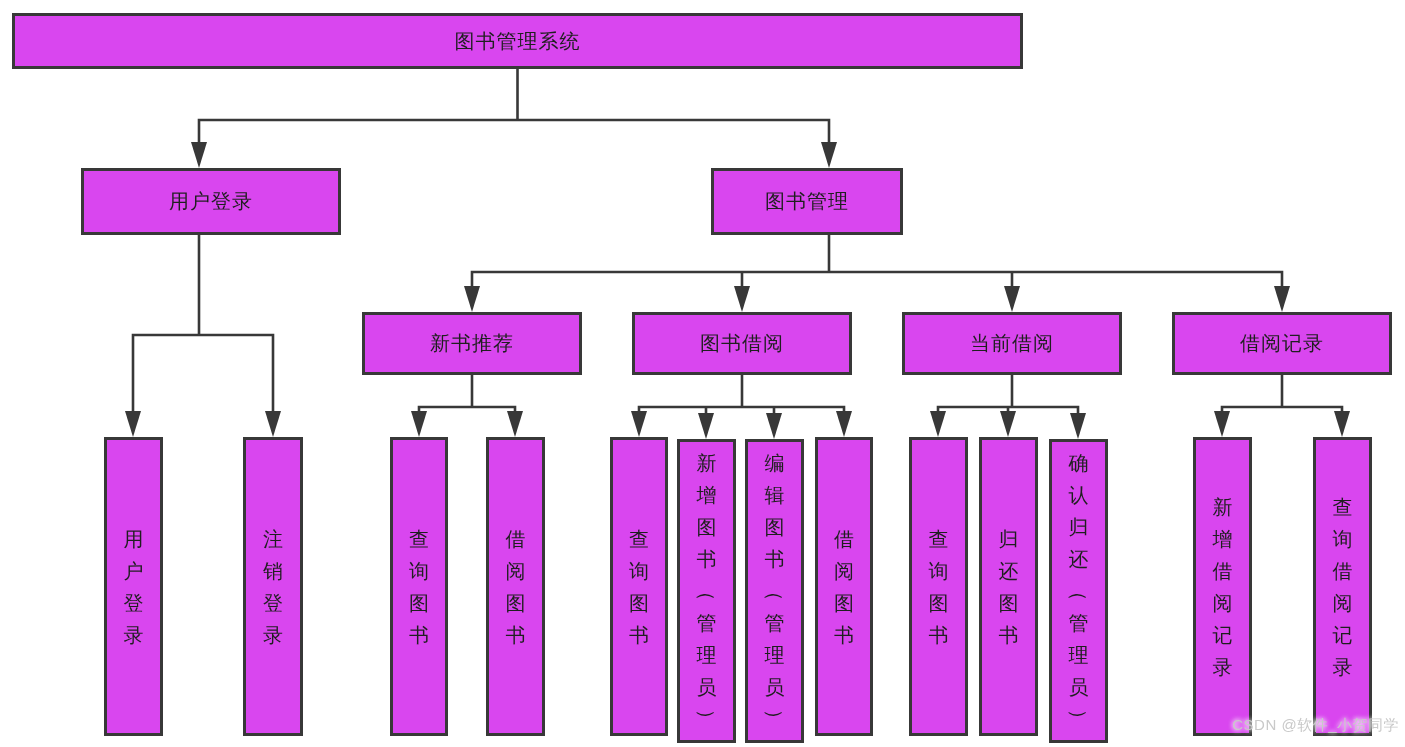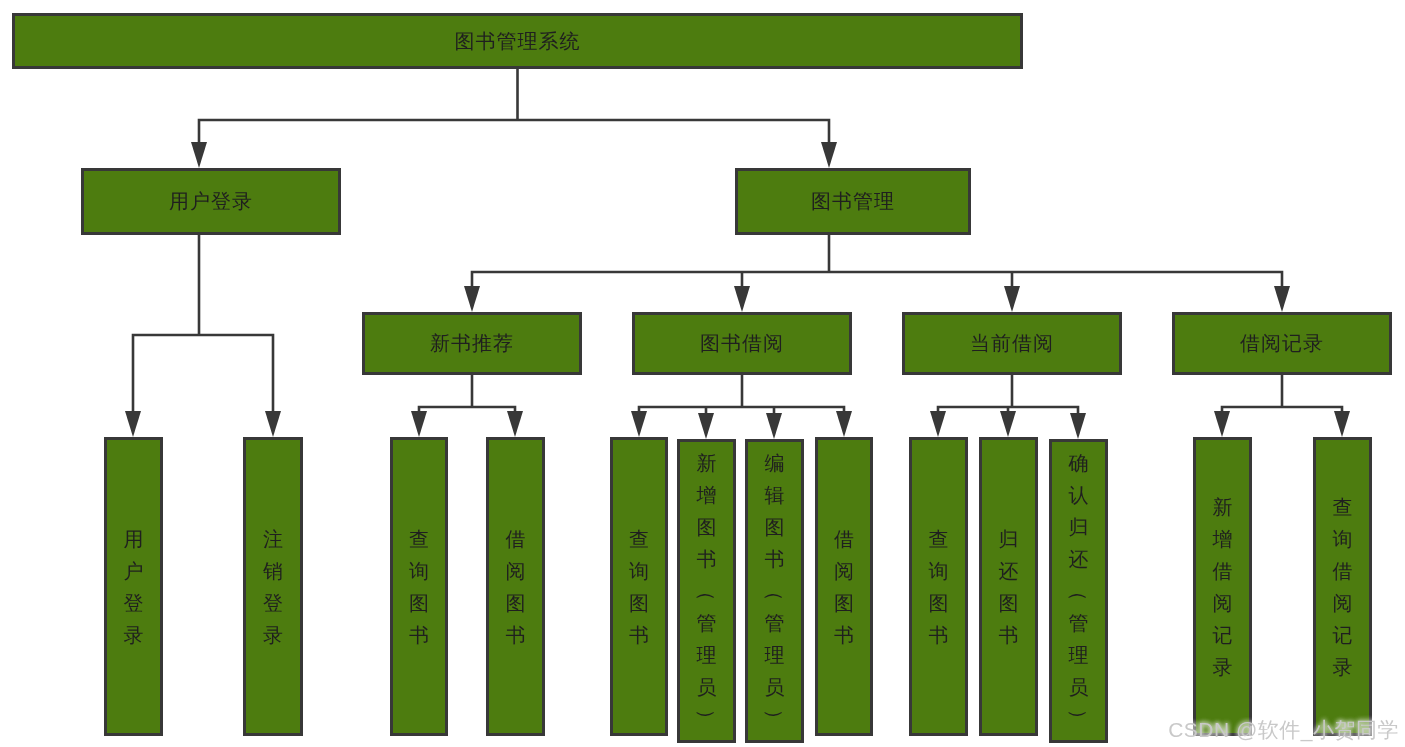--- a/index.html
+++ b/index.html
@@ -5,28 +5,28 @@
   :root{
     --line:#383838; --border:#383838; --text:#1f1f1f;
     --watermark:#c9c9c9; --background:#ffffff;
   }
   *{margin:0;padding:0;box-sizing:border-box;}
   body{background:var(--background);font-family:"Liberation Sans",sans-serif;}
   .stage{position:relative;width:1405px;height:747px;background:var(--background);overflow:hidden;}
   .connectors{position:absolute;left:0;top:0;z-index:1;}
   .cline{stroke:var(--line);stroke-width:2.6;fill:none;stroke-linecap:square;}
   .arrow{fill:var(--line);stroke:none;}
-  .box{position:absolute;border:3px solid var(--border);background:#4d7c0f;z-index:2;
+  .box{position:absolute;border:3px solid var(--border);background:#d946ef;z-index:2;
        display:flex;align-items:center;justify-content:center;}
   .lbl{font-size:20px;color:var(--text);letter-spacing:1px;white-space:nowrap;}
   .vtext{display:flex;flex-direction:column;align-items:center;justify-content:center;gap:12px;
          font-size:20px;color:var(--text);}
   .vchar{display:block;line-height:1;}
   .vchar.rot{transform:rotate(90deg);}
-  .watermark{position:absolute;right:6px;top:716px;z-index:5;font-size:21px;
+  .watermark{position:absolute;right:6px;top:716px;z-index:5;font-size:15px;
              color:var(--watermark);letter-spacing:.5px;white-space:nowrap;
              text-shadow:0 0 5px #fff,0 0 5px #fff;margin-left:48px;}
 </style>
 </head>
 <body>
 
 <div class="stage">
 
   <svg class="connectors" width="1405" height="747" viewBox="0 0 1405 747">
 
@@ -64,21 +64,21 @@
     <path class="arrow" d="M1334,411 L1350,411 L1342,437 Z"></path>
   </svg>
 
   <div class="box" style="left:12px;top:13px;width:1011px;height:56px">
     <span class="lbl">图书管理系统</span>
   </div>
 
   <div class="box" style="left:81px;top:168px;width:260px;height:67px">
     <span class="lbl">用户登录</span>
   </div>
-  <div class="box" style="left:735px;top:168px;width:236px;height:67px">
+  <div class="box" style="left:711px;top:168px;width:192px;height:67px">
     <span class="lbl">图书管理</span>
   </div>
 
   <div class="box" style="left:632px;top:312px;width:220px;height:63px">
     <span class="lbl">图书借阅</span>
   </div>
   <div class="box" style="left:362px;top:312px;width:220px;height:63px">
     <span class="lbl">新书推荐</span>
   </div>
   <div class="box" style="left:1172px;top:312px;width:220px;height:63px">

